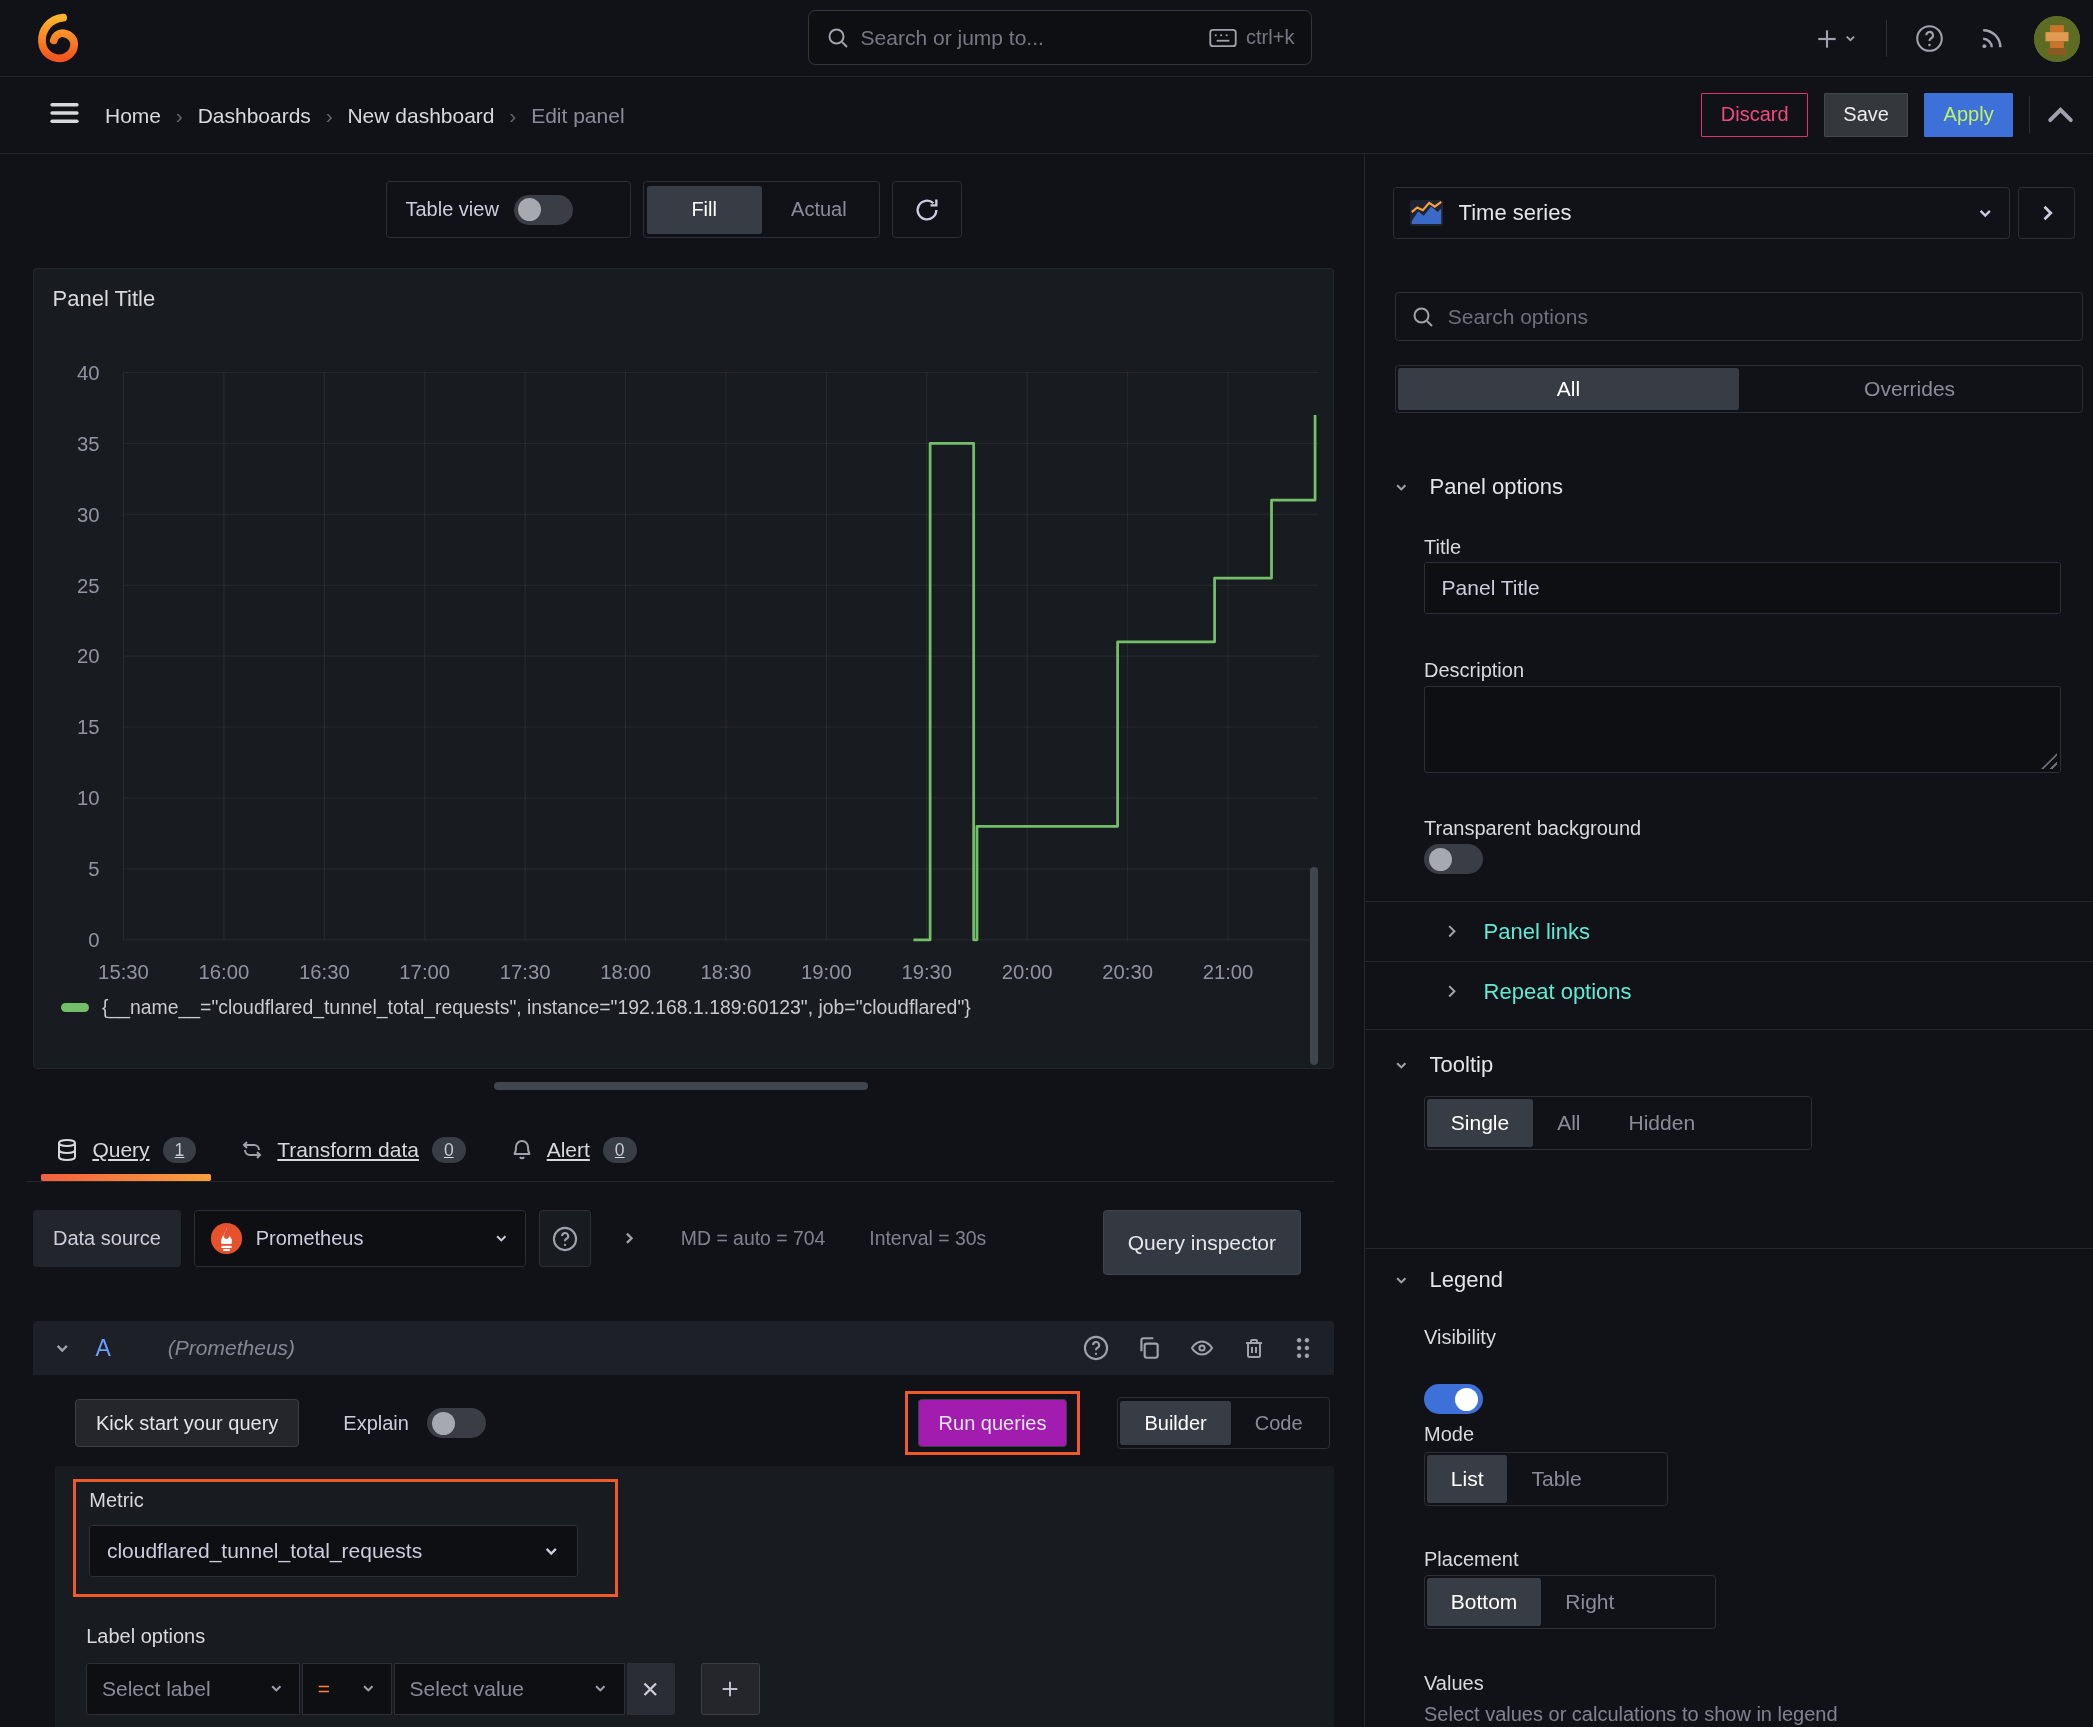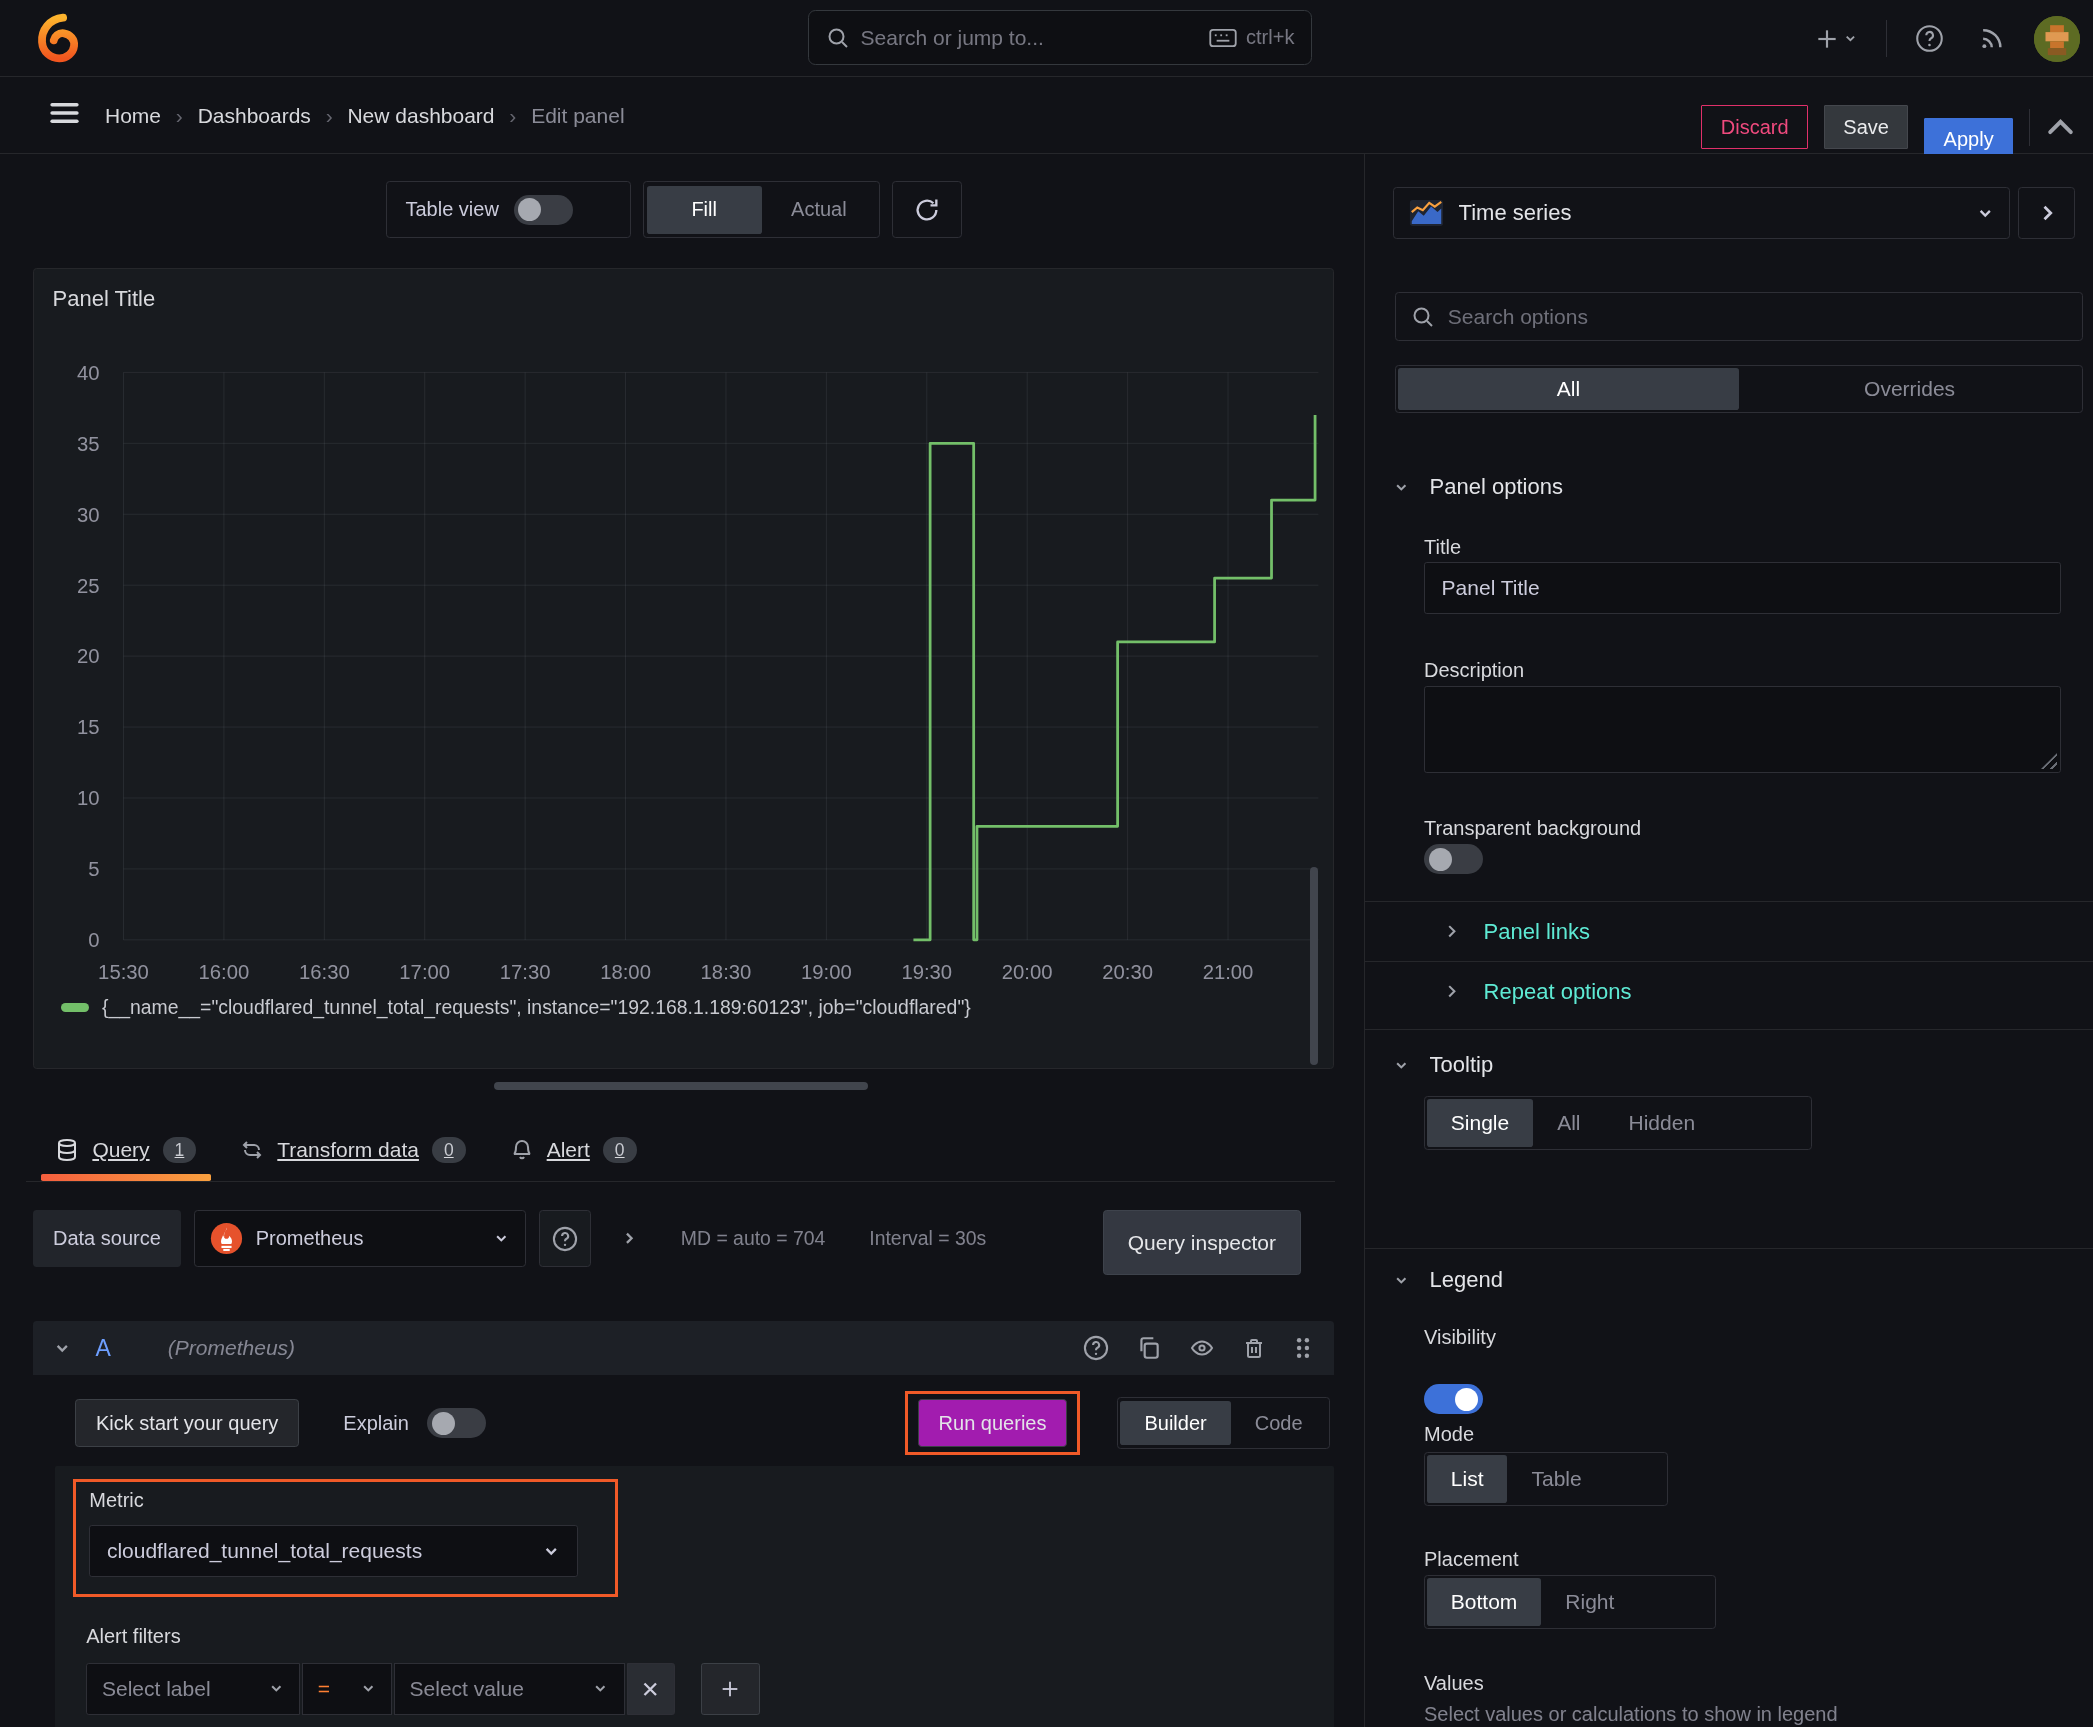--- a/index.html
+++ b/index.html
@@ -31,21 +31,21 @@
   .hamburger { position:absolute; left:48px; top:22px; background:none; border:none; color:#d8d9dd; cursor:pointer; }
   .crumbs { position:absolute; left:105px; top:0; height:77px; display:flex; align-items:center; gap:14.8px; font-size:21px; }
   .crumb { color:#d8d9dd; cursor:pointer; }
   .crumb-sep { color:rgba(204,204,220,.45); }
   .crumb.current { color:rgba(204,204,220,.65); cursor:default; }
   .header-actions { position:absolute; right:16.6px; top:15.7px; display:flex; align-items:center; gap:15.7px; }
   .btn { height:44px; border-radius:1px; padding:0 18.5px; font-size:20px; cursor:pointer;
          font-family:inherit; display:flex; align-items:center; justify-content:center; }
   .btn-discard { background:transparent; border:0.9px solid #e0306a; color:#ef4a7e; }
   .btn-save { background:#34383d; border:0.9px solid #44474d; color:#eaebed; }
-  .btn-apply { background:#3d71d9; border:0.9px solid #3d71d9; color:#ffffff;margin-top:25px; }
+  .btn-apply { background:#3d71d9; border:0.9px solid #3d71d9; color:#bef264; }
   .collapse-btn { background:none; border:none; color:#9fa2aa; cursor:pointer; }
 
   
   .workspace { position:relative; height:1575px; display:flex; }
   .main { position:relative; width:1364px; height:100%; }
   .sidebar { position:relative; width:729px; height:100%; border-left:0.9px solid #26272b; background:#111217; }
 
   
   .viz-toolbar { position:absolute; top:27px; left:386px; width:949px; height:57px; display:flex; align-items:center; }
   .tool-group { height:57px; border:0.9px solid #2e2f36; border-radius:3.7px; background:#111217;
@@ -496,21 +496,21 @@
           <div class="metric-annotate">
             <div class="field-label">Metric</div>
             <div class="metric-select">
               <span>cloudflared_tunnel_total_requests</span>
               <svg class="ic" width="18.5" height="18.5" viewBox="0 0 16 16" fill="none" stroke="#ccccdc" stroke-width="2">
                   <path d="M4 6l4 4 4-4"></path>
                 </svg>
             </div>
           </div>
           <div class="lf-block">
-            <div class="field-label">Alert filters</div>
+            <div class="field-label">Label options</div>
             <div class="lf-row">
               <div class="lf-select lf-label">
                 <span>Select label</span>
                 <svg class="ic" width="16.6" height="16.6" viewBox="0 0 16 16" fill="none" stroke="#9fa2aa" stroke-width="2">
                     <path d="M4 6l4 4 4-4"></path>
                   </svg>
               </div>
               <div class="lf-select lf-op">
                 <span>=</span>
                 <svg class="ic" width="16.6" height="16.6" viewBox="0 0 16 16" fill="none" stroke="#9fa2aa" stroke-width="2">

